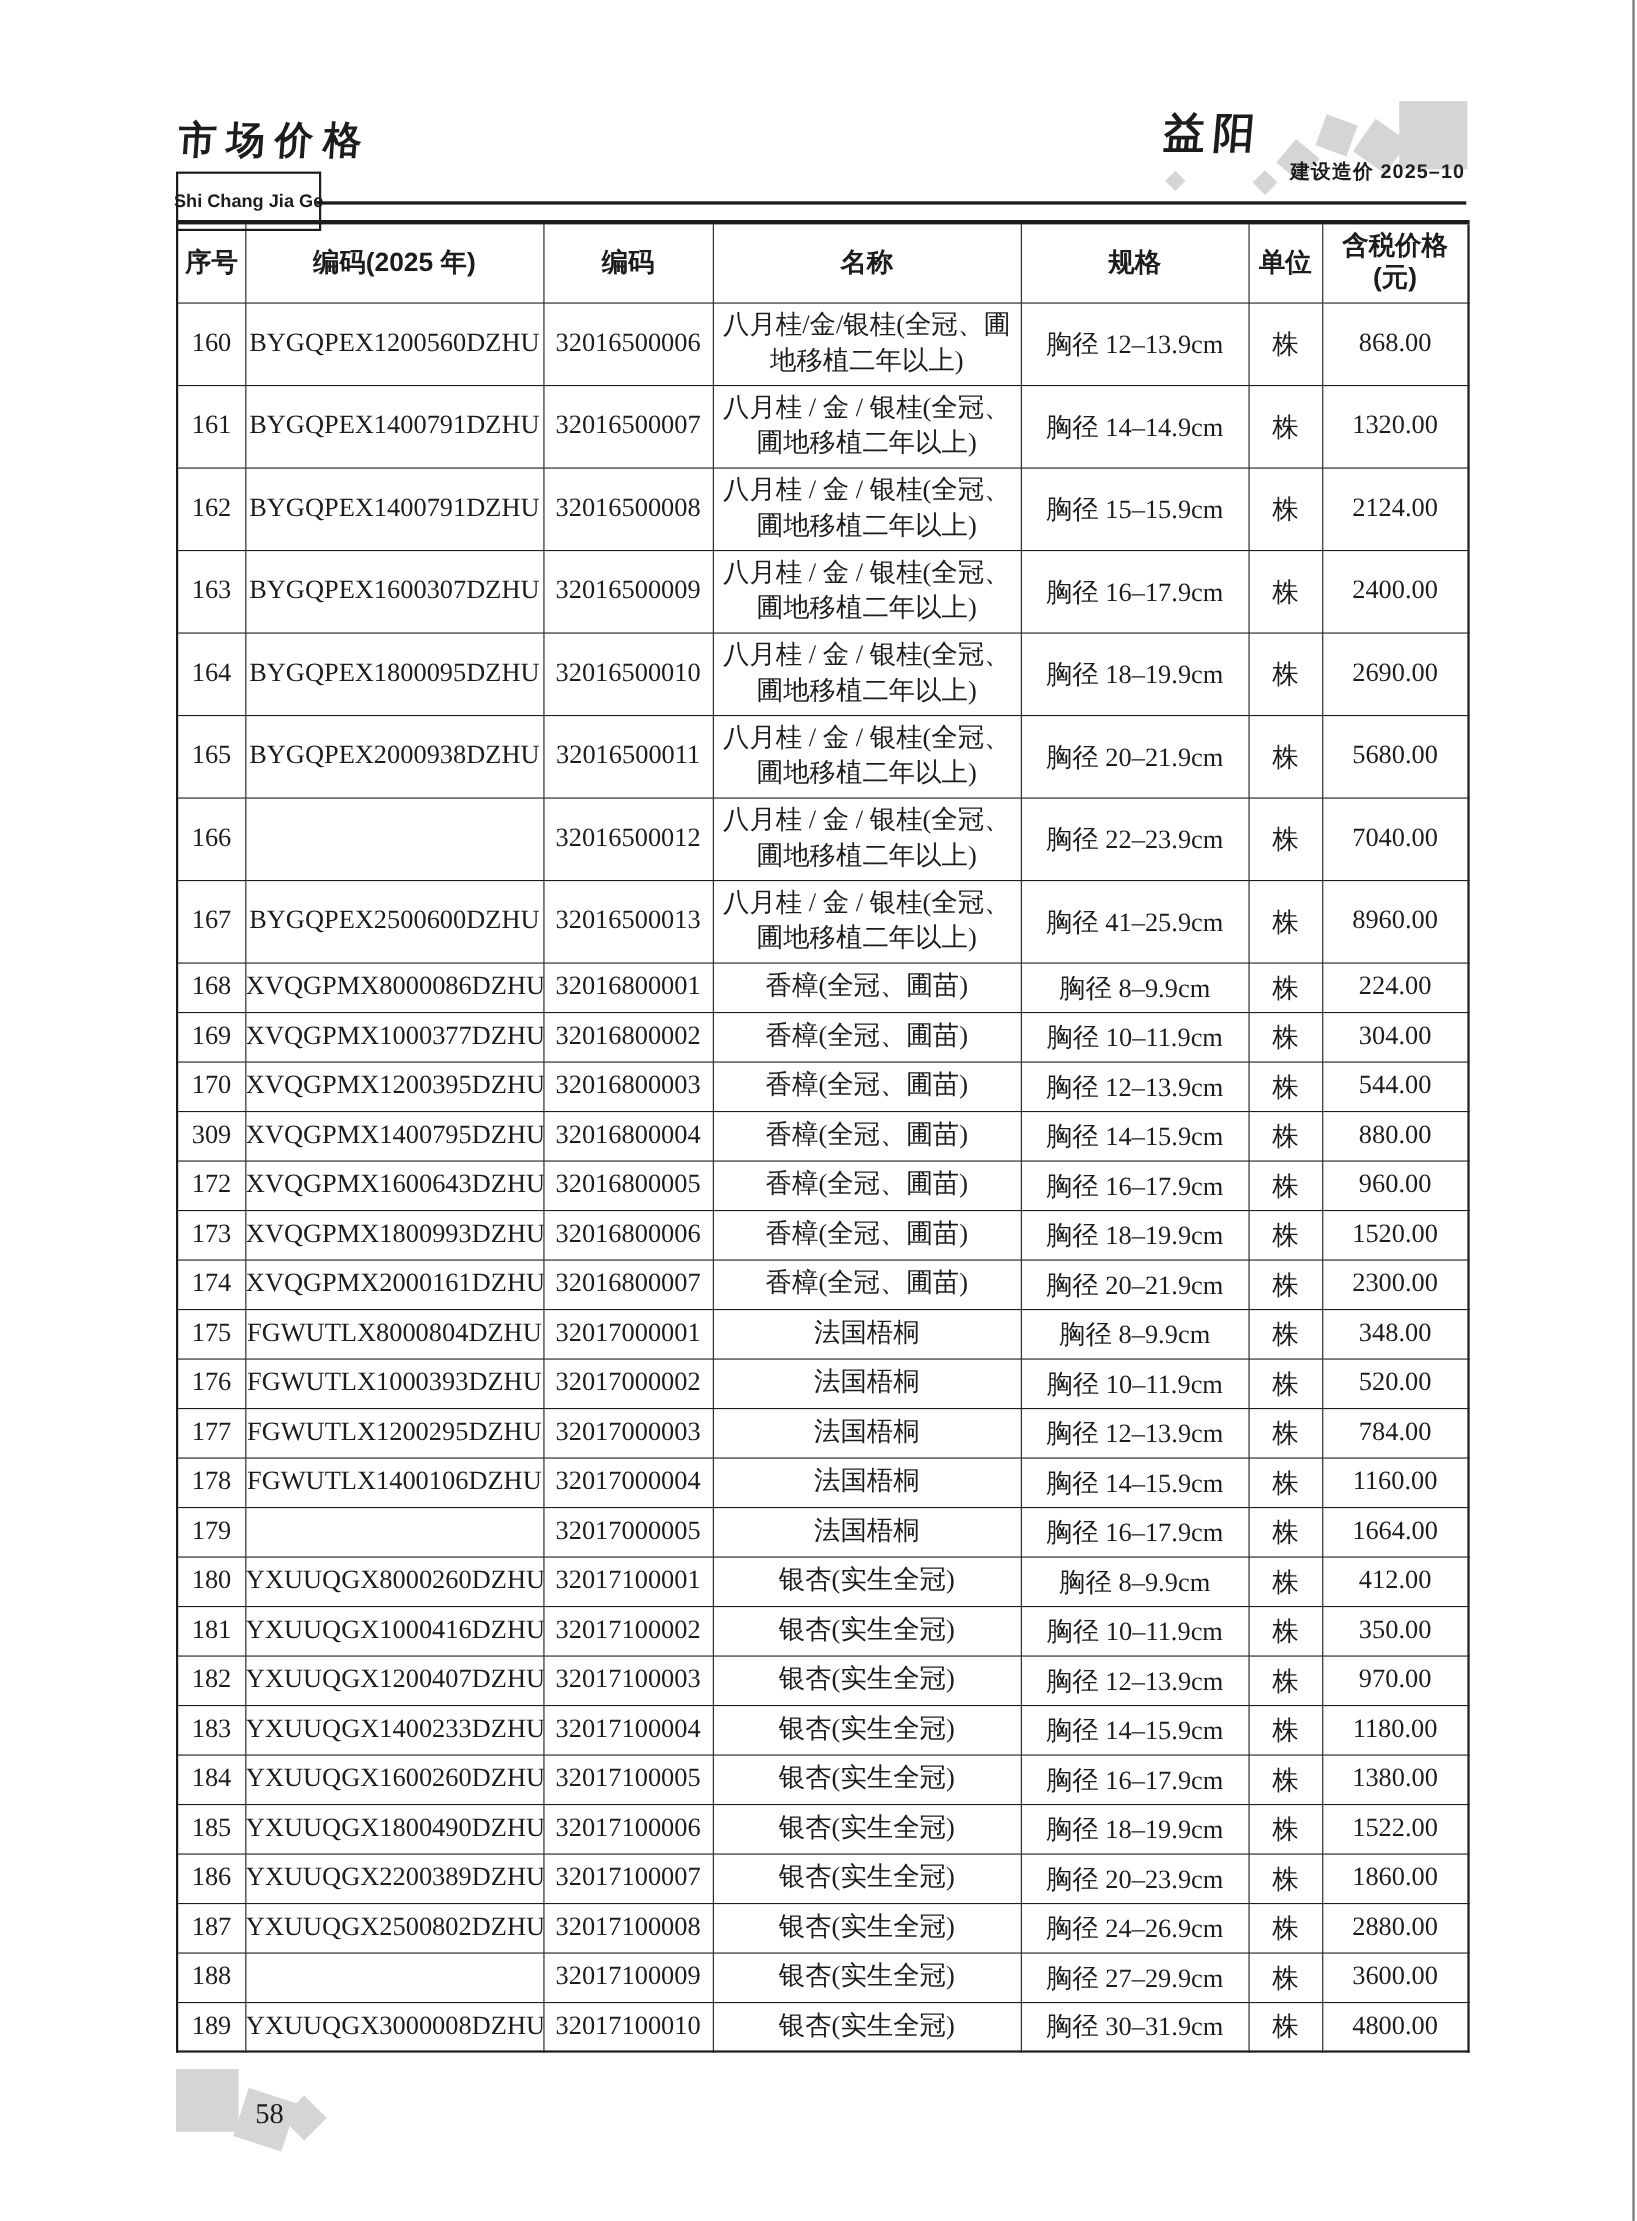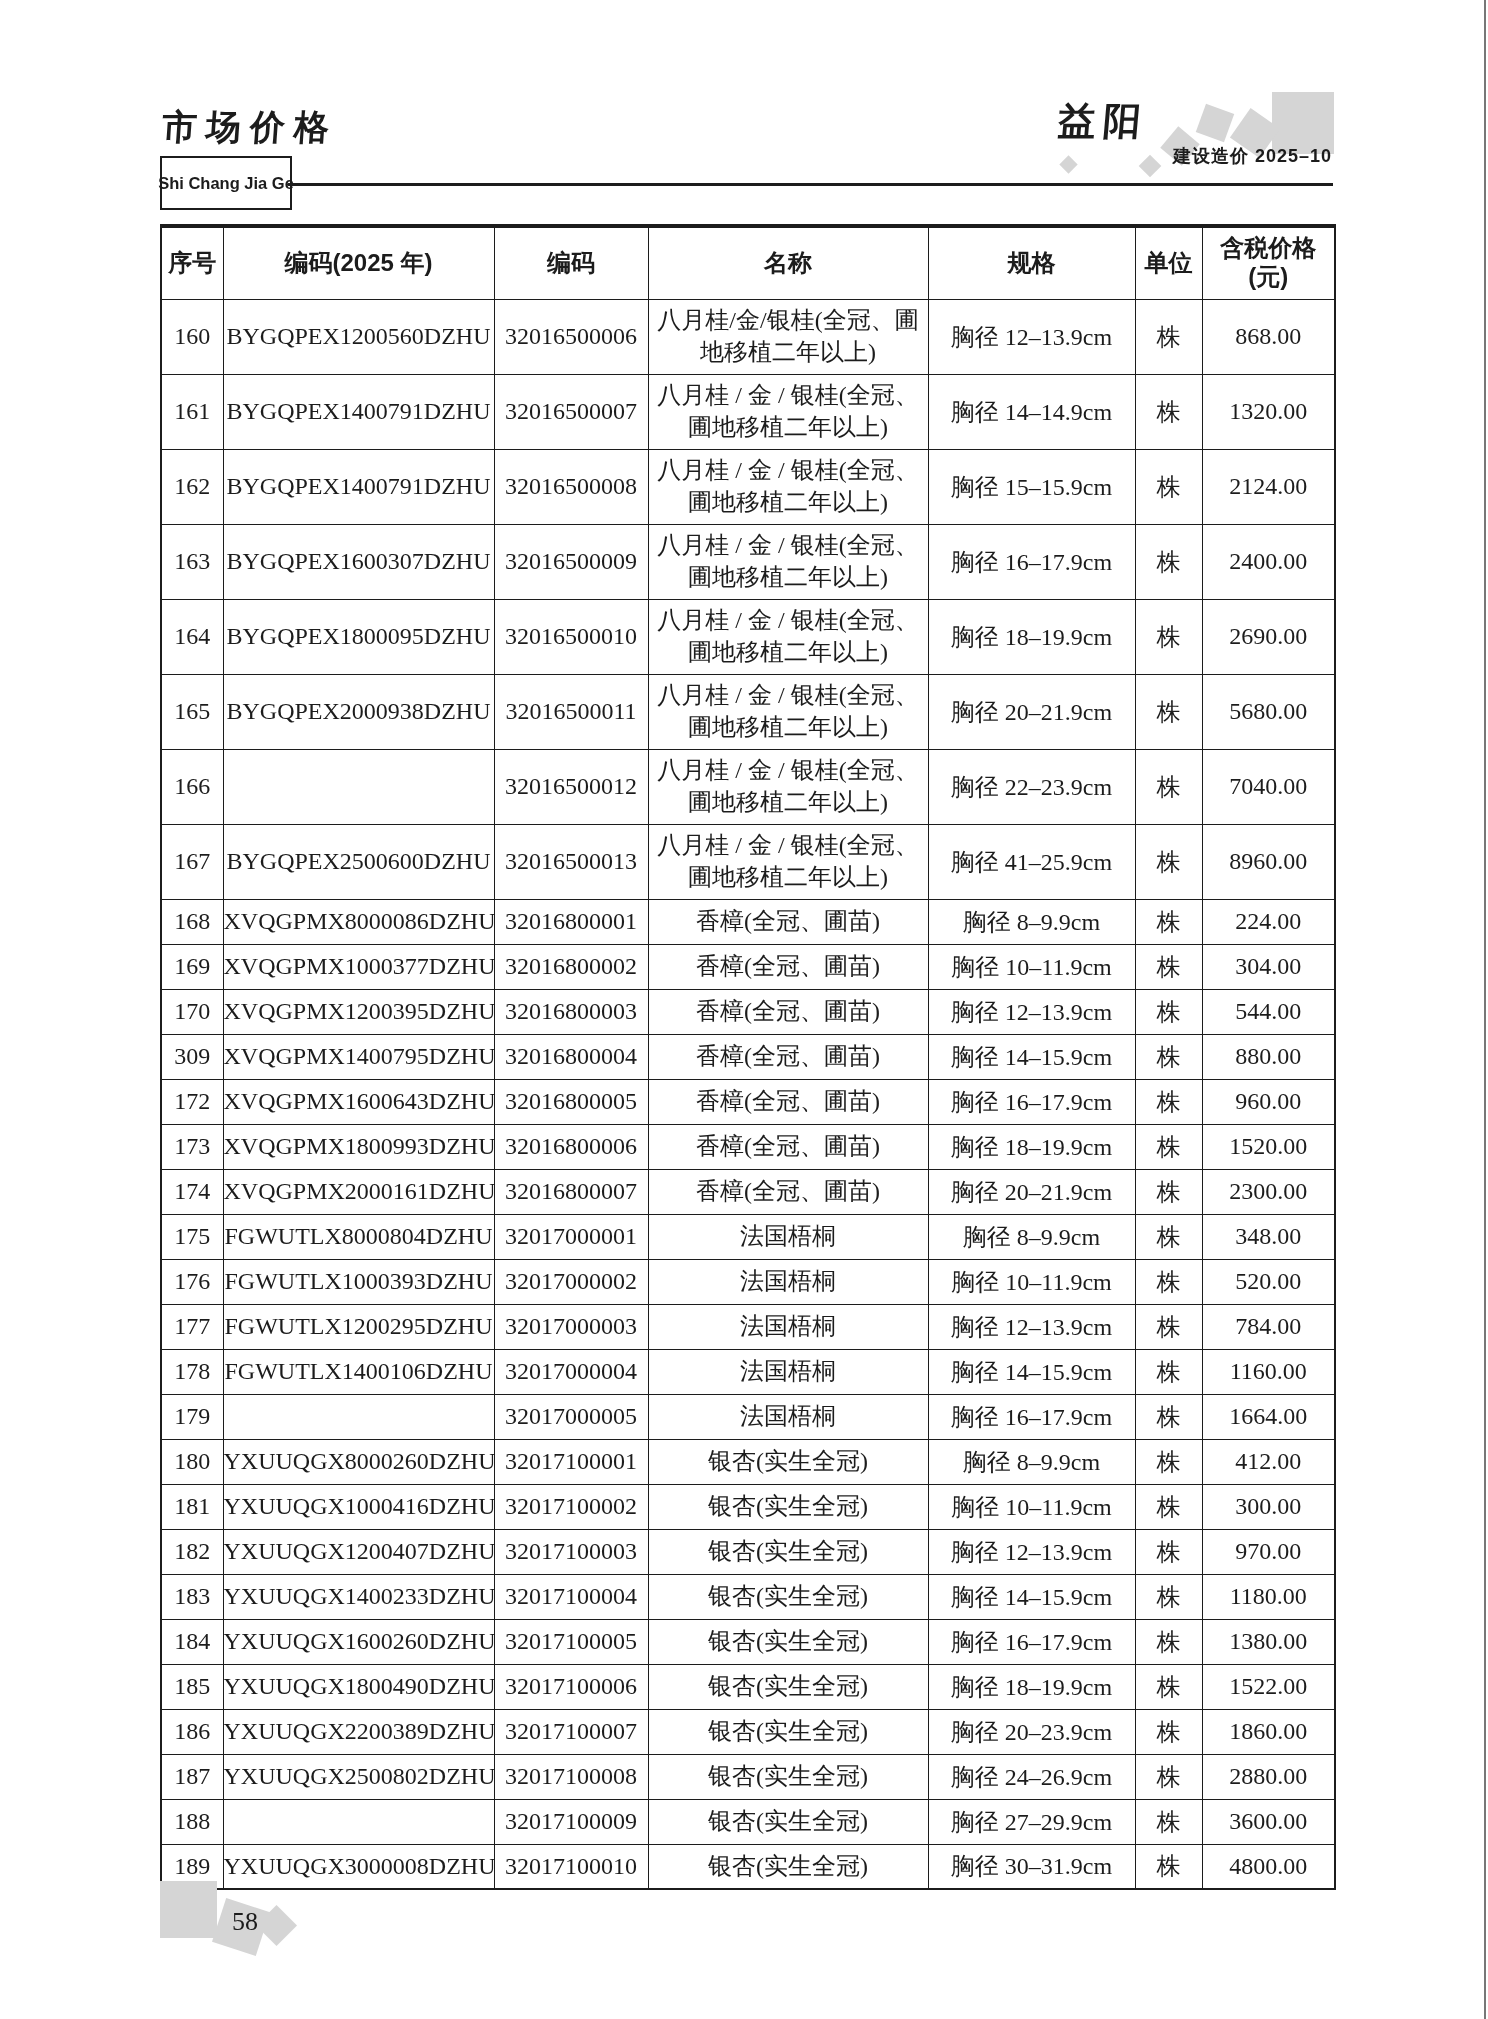--- a/index.html
+++ b/index.html
@@ -38,21 +38,21 @@
   .deco.footer-square{left:160px;top:1881px;width:57px;height:57px;}
   .deco.footer-diamond{left:218px;top:1904px;width:46px;height:46px;transform:rotate(18deg);}
   .deco.footer-diamond-small{left:262px;top:1911px;width:29px;height:29px;transform:rotate(45deg);}
   .page-number{
     position:absolute;left:221px;top:1907px;width:48px;text-align:center;
     font-size:26px;z-index:2;
   }
   .page-edge{position:absolute;left:1484px;top:0;width:2px;height:2019px;background:#777;}
   
   table.price{
-    position:absolute;left:160px;top:224px;width:1174px;
+    position:absolute;left:160px;top:200px;width:1174px;
     border-collapse:collapse;table-layout:fixed;
     border:2.5px solid #1c1c1c;border-top-width:4px;
   }
   table.price th,table.price td{
     border:1.5px solid #1c1c1c;vertical-align:middle;text-align:center;
     padding:0;font-size:24px;overflow:hidden;
   }
   table.price thead tr{height:73px;}
   table.price th{
     font-family:"Liberation Sans","DejaVu Sans",sans-serif;font-weight:600;
@@ -301,21 +301,21 @@
           <td class="col-unit">株</td>
           <td class="col-price">412.00</td>
         </tr>
         <tr class="short">
           <td class="col-no">181</td>
           <td class="col-code2025">YXUUQGX1000416DZHU</td>
           <td class="col-code">32017100002</td>
           <td class="col-name">银杏(实生全冠)</td>
           <td class="col-spec">胸径 10–11.9cm</td>
           <td class="col-unit">株</td>
-          <td class="col-price">300.00</td>
+          <td class="col-price">350.00</td>
         </tr>
         <tr class="short">
           <td class="col-no">182</td>
           <td class="col-code2025">YXUUQGX1200407DZHU</td>
           <td class="col-code">32017100003</td>
           <td class="col-name">银杏(实生全冠)</td>
           <td class="col-spec">胸径 12–13.9cm</td>
           <td class="col-unit">株</td>
           <td class="col-price">970.00</td>
         </tr>

